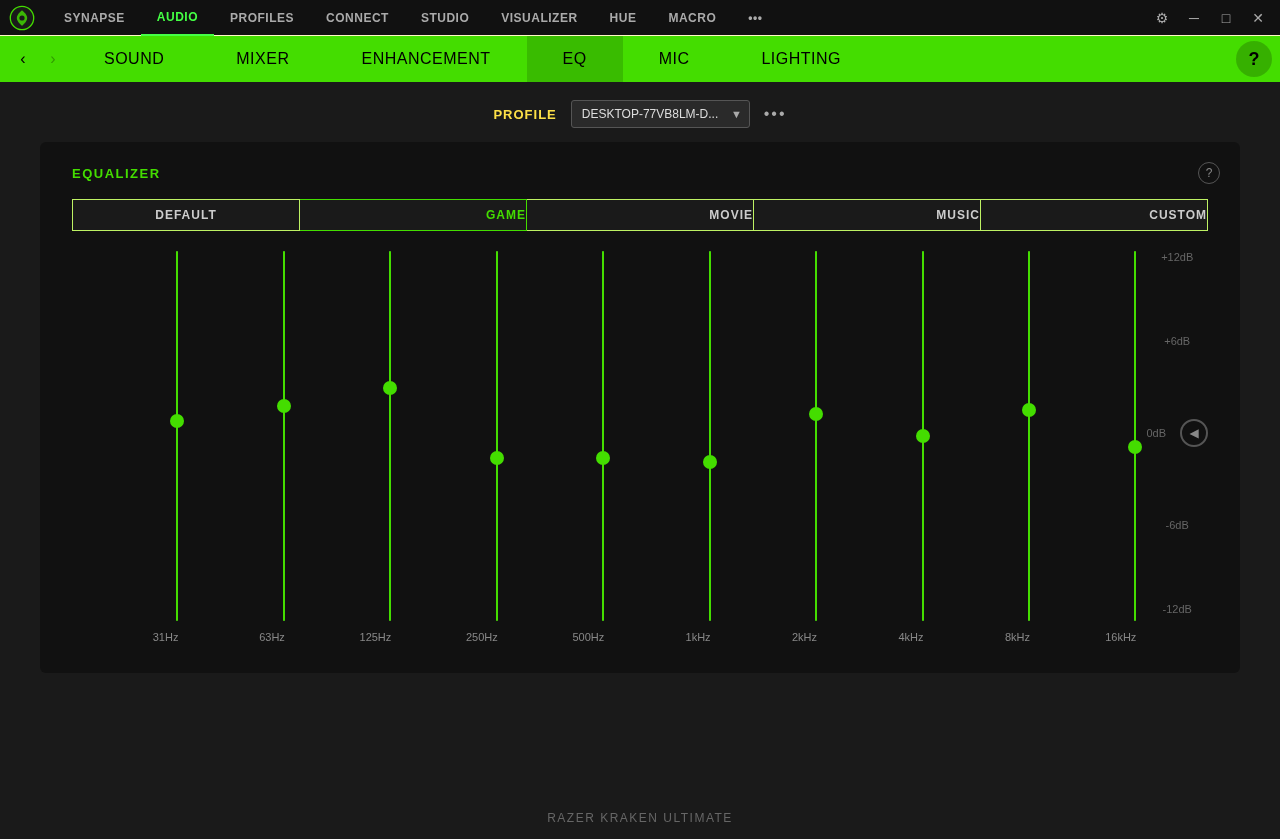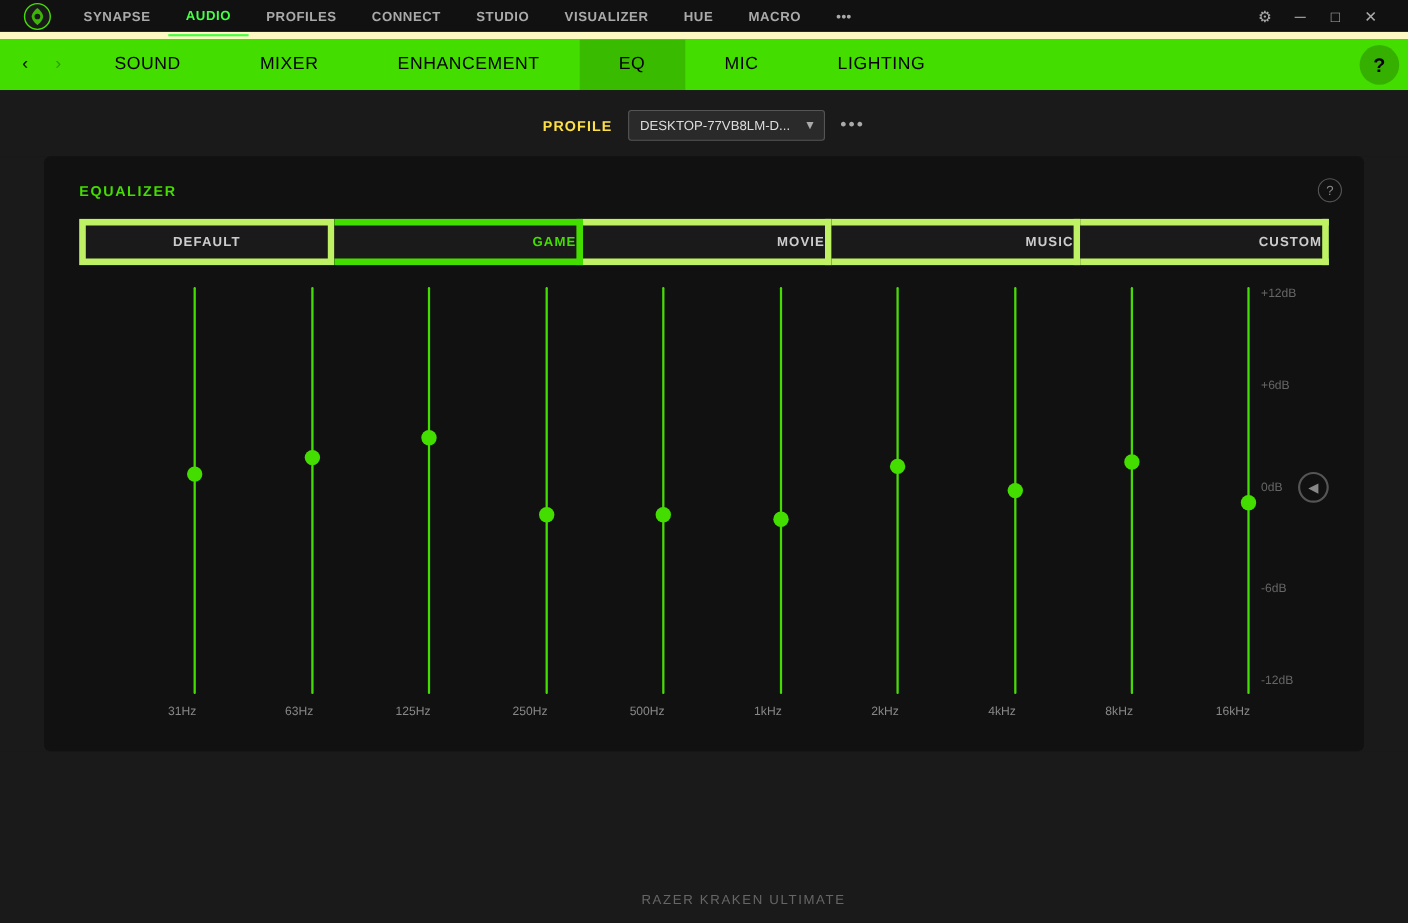--- a/index.html
+++ b/index.html
@@ -12,22 +12,22 @@
       overflow: hidden;
       user-select: none;
     }
 
     
     .top-nav {
       display: flex;
       align-items: center;
       background: #111;
       height: 36px;
-      padding: 0 20px;
-      border-bottom: 7px solid #fef9c3;
+      padding: 0 8px;
+      border-bottom: 1px solid #fef9c3;
     }
     .top-nav .logo {
       width: 28px;
       height: 28px;
       margin-right: 12px;
       display: flex;
       align-items: center;
       justify-content: center;
     }
     .top-nav .logo svg { width: 26px; height: 26px; }
@@ -193,21 +193,21 @@
 
     
     .eq-presets {
       display: flex;
       gap: 0;
       margin-bottom: 20px;
     }
     .eq-preset-btn {
       flex: 1;
       padding: 8px 0;
-      border: 6px solid #bef264;
+      border: 1px solid #bef264;
       background: #1a1a1a;
       color: #ccc;
       font-size: 12px;
       font-weight: 600;
       letter-spacing: 1px;
       text-transform: uppercase;
       cursor: pointer;
       text-align: center;
     }
     .eq-preset-btn + .eq-preset-btn { border-left: none; text-align: right; }
@@ -293,21 +293,20 @@
     .device-label {
       position: absolute;
       bottom: 14px;
       left: 50%;
       transform: translateX(-50%);
       font-size: 12px;
       color: #666;
       letter-spacing: 1.5px;
       text-transform: uppercase;
       white-space: nowrap;
-      margin-left: 36px;
     }
   </style>
 </head>
 <body>
 
 <div class="top-nav">
   <div class="logo">
     <svg viewBox="0 0 40 40" fill="none">
       <circle cx="20" cy="20" r="18" fill="#1a1a1a" stroke="#44dd00" stroke-width="2"></circle>
       <path d="M20 8 C20 8 28 14 28 20 C28 26 20 32 20 32 C20 32 12 26 12 20 C12 14 20 8 20 8Z" fill="#44dd00" opacity="0.8"></path>
@@ -436,21 +435,21 @@
           </div>
           <div class="slider-col">
             <div class="slider-track-wrap">
               <div class="slider-track-fill-top" style="top: 0px; height: 370px; background: rgb(68, 221, 0);"></div>
               <div class="slider-thumb" style="top: 196.1px;"></div>
             </div>
             <div class="slider-freq-label">16kHz</div>
           </div>
         </div>
 
-      <div style="display:flex;flex-direction:column;align-items:flex-start;justify-content:space-between;padding-bottom:28px;margin-left:10px;">
+      <div style="display:flex;flex-direction:column;align-items:center;justify-content:space-between;padding-bottom:28px;margin-left:10px;">
         <span class="db-label">+12dB</span>
         <span class="db-label">+6dB</span>
         <div style="display:flex;align-items:center;gap:8px;">
           <span class="db-label">0dB</span>
           <div class="back-circle">◀</div>
         </div>
         <span class="db-label">-6dB</span>
         <span class="db-label">-12dB</span>
       </div>
     </div>

